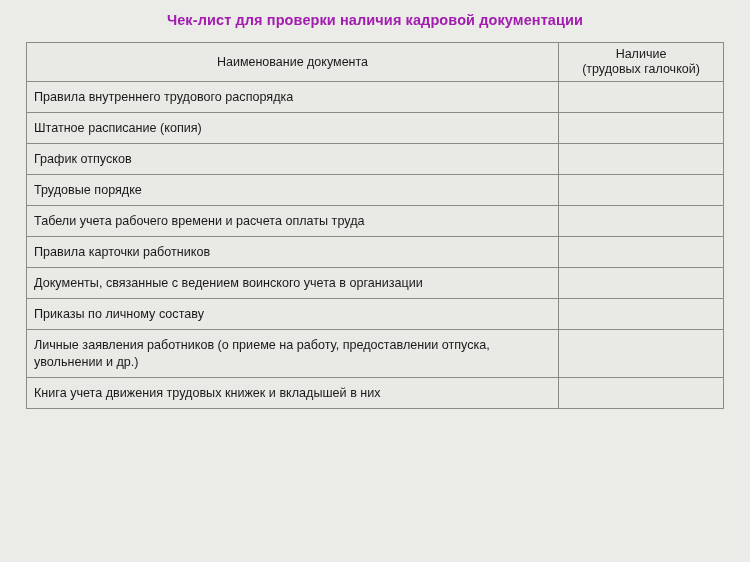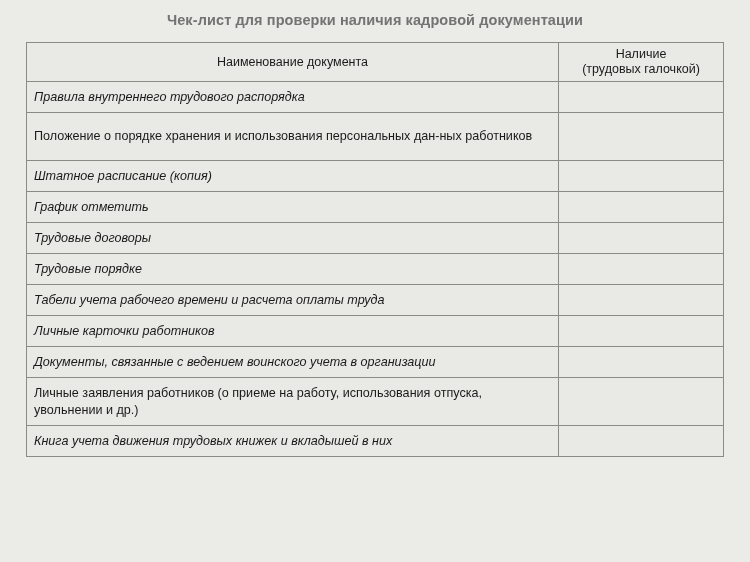--- a/index.html
+++ b/index.html
@@ -25,21 +25,21 @@
 
   .doc-title {
     position: absolute;
     left: 0;
     top: 11px;
     width: 750px;
     text-align: center;
     font-size: 14.5px;
     font-weight: bold;
     letter-spacing: 0.1px;
-    color: #737373;
+    color: #a21caf;
     line-height: 18px;
   }
 
   .table-wrap {
     position: absolute;
     left: 26px;
     top: 42px;
     width: 697px;
   }
 
@@ -77,21 +77,21 @@
   }
 
   tbody td.name-cell {
     font-size: 12.6px;
     line-height: 17px;
     padding: 3px 6px 3px 7px;
     text-align: left;
     color: #1a1a1a;
   }
 
-  tbody tr.r1 td { height: 24px; font-style: italic; }
+  tbody tr.r1 td { height: 24px; }
   tbody tr.r2 td { height: 41px; }
 
   tbody td.mark-cell {
     padding: 0;
   }
 </style>
 </head>
 <body>
 
 <div class="page">
@@ -111,54 +111,50 @@
             <span class="sub">Наличие</span>
             <span class="sub">(трудовых галочкой)</span>
           </th>
         </tr>
       </thead>
       <tbody id="rows-body">
           <tr class="r1">
             <td class="name-cell">Правила внутреннего трудового распорядка</td>
             <td class="mark-cell"></td>
           </tr>
-          <tr class="r2">
-            <td class="name-cell">Положение о порядке хранения и использования персональных дан-ных работников</td>
-            <td class="mark-cell"></td>
-          </tr>
           <tr class="r1">
             <td class="name-cell">Штатное расписание (копия)</td>
             <td class="mark-cell"></td>
           </tr>
           <tr class="r1">
-            <td class="name-cell">График отметить</td>
-            <td class="mark-cell"></td>
-          </tr>
-          <tr class="r1">
-            <td class="name-cell">Трудовые договоры</td>
+            <td class="name-cell">График отпусков</td>
             <td class="mark-cell"></td>
           </tr>
           <tr class="r1">
             <td class="name-cell">Трудовые порядке</td>
             <td class="mark-cell"></td>
           </tr>
           <tr class="r1">
             <td class="name-cell">Табели учета рабочего времени и расчета оплаты труда</td>
             <td class="mark-cell"></td>
           </tr>
           <tr class="r1">
-            <td class="name-cell">Личные карточки работников</td>
+            <td class="name-cell">Правила карточки работников</td>
             <td class="mark-cell"></td>
           </tr>
           <tr class="r1">
             <td class="name-cell">Документы, связанные с ведением воинского учета в организации</td>
             <td class="mark-cell"></td>
           </tr>
+          <tr class="r1">
+            <td class="name-cell">Приказы по личному составу</td>
+            <td class="mark-cell"></td>
+          </tr>
           <tr class="r2">
-            <td class="name-cell">Личные заявления работников (о приеме на работу, использования отпуска, увольнении и др.)</td>
+            <td class="name-cell">Личные заявления работников (о приеме на работу, предоставлении отпуска, увольнении и др.)</td>
             <td class="mark-cell"></td>
           </tr>
           <tr class="r1">
             <td class="name-cell">Книга учета движения трудовых книжек и вкладышей в них</td>
             <td class="mark-cell"></td>
           </tr>
         </tbody>
 
     </table>
   </div>

